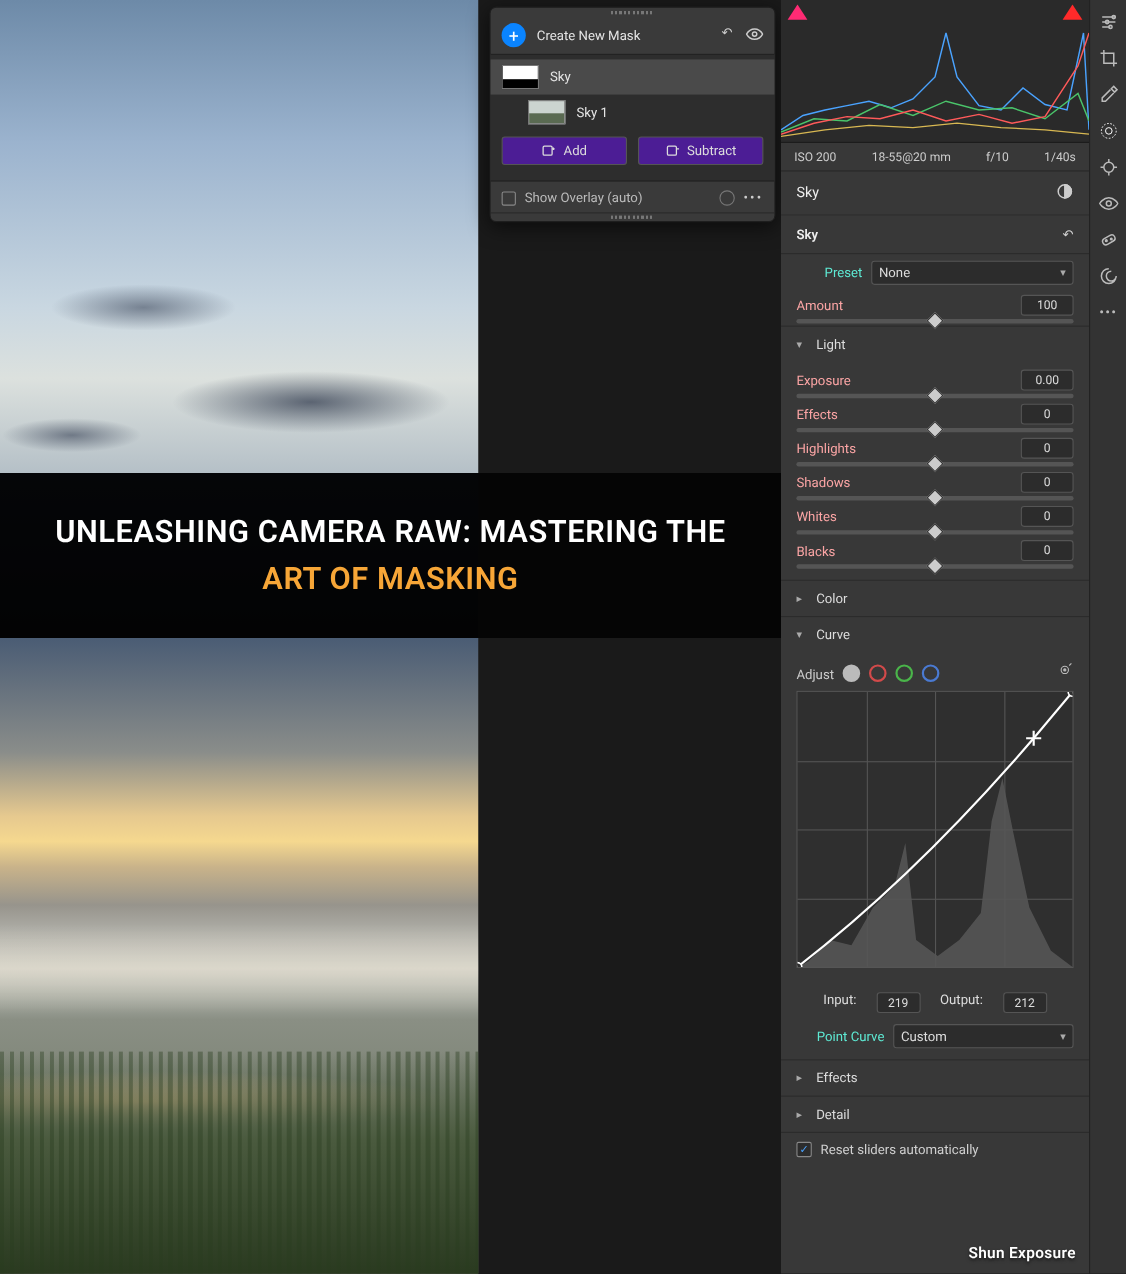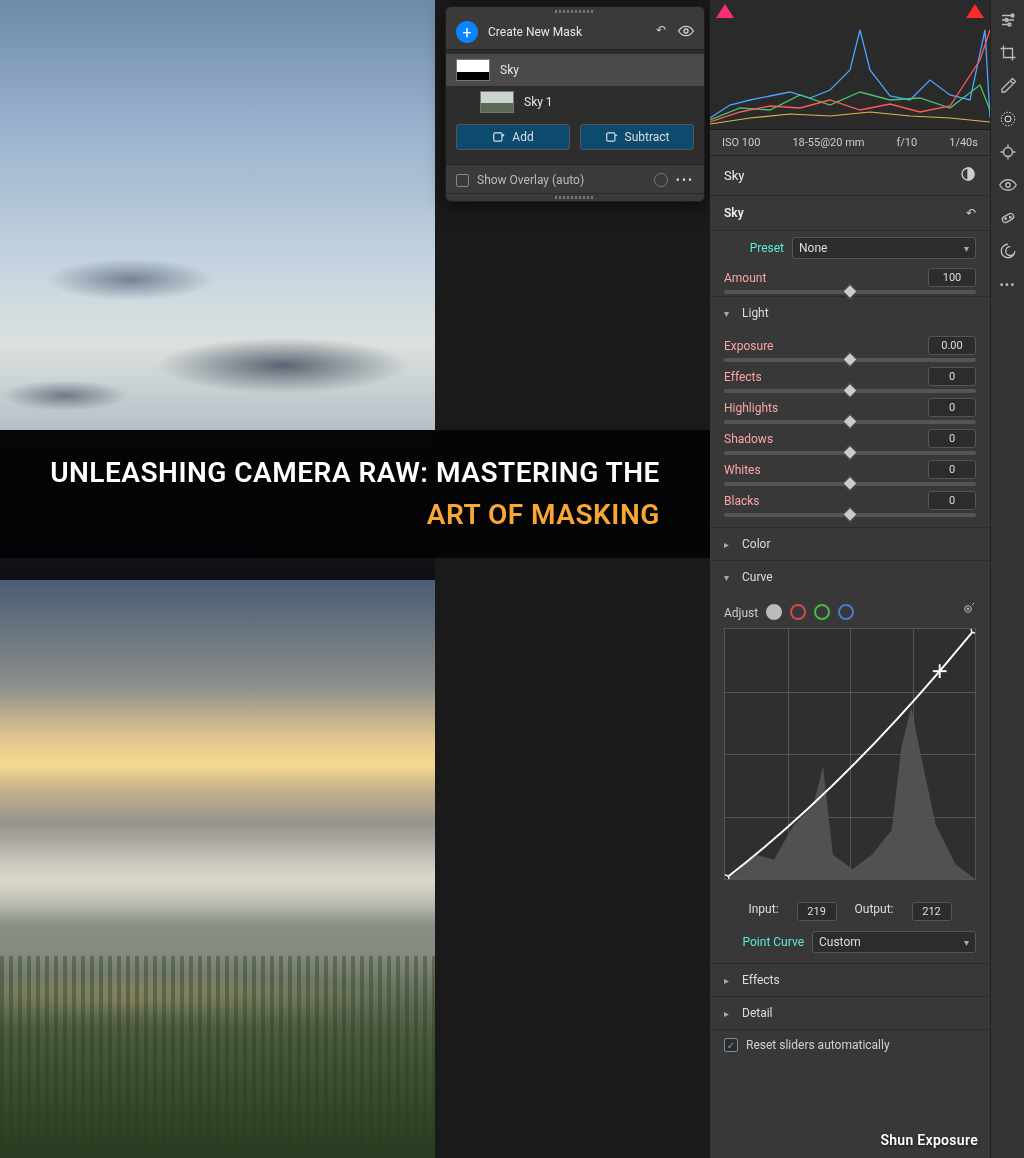--- a/index.html
+++ b/index.html
@@ -18,21 +18,21 @@
     background:
      linear-gradient(180deg,transparent 0%, rgba(230,220,200,.5) 20%,transparent 40%),
      radial-gradient(ellipse 400px 40px at 30% 80%, rgba(245,200,140,.6),transparent 70%);}
   .sunset::after{content:"";position:absolute;left:0;right:0;bottom:0;height:35%;
     background:
      repeating-linear-gradient(90deg,rgba(40,60,30,.4) 0 4px, transparent 4px 9px),
      linear-gradient(0deg,#2a3a20 0%, #4a5a3e 60%, transparent 100%);}
   .photo-col-inner{display:flex;flex-direction:column;height:100%;}
 
   
-  .title-overlay{position:absolute;left:0;width:710px;top:430px;height:128px;background:rgba(0,0,0,.78);display:flex;align-items:center;justify-content:center;text-align:right;padding:0 40px;}
+  .title-overlay{position:absolute;left:0;width:710px;top:430px;height:150px;background:rgba(0,0,0,.78);display:flex;align-items:center;justify-content:center;text-align:center;padding:0 40px;}
   .title-overlay .t{font-size:28px;font-weight:600;letter-spacing:.5px;line-height:1.5;color:#fff;}
   .title-overlay .accent{color:#f7a637;}
 
   
   .mask-panel{position:absolute;left:445px;top:6px;width:260px;background:#3a3a3a;border:1px solid #1e1e1e;border-radius:6px;box-shadow:0 4px 18px rgba(0,0,0,.6);font-size:12px;color:#e5e5e5;}
   .mask-panel .grip{height:8px;display:flex;align-items:center;justify-content:center;}
   .mask-panel .grip::before{content:"";width:40px;height:3px;background:repeating-linear-gradient(90deg,#777 0 2px,transparent 2px 4px);}
   .mask-head{display:flex;align-items:center;gap:10px;padding:6px 10px;}
   .create-btn{width:22px;height:22px;border-radius:50%;background:#0a84ff;color:#fff;display:flex;align-items:center;justify-content:center;font-size:16px;flex-shrink:0;}
   .mask-head .label{flex:1;}
@@ -40,21 +40,21 @@
   .head-icons span{cursor:pointer;}
   .mask-list{background:#2d2d2d;border-top:1px solid #222;border-bottom:1px solid #222;padding:4px 0;}
   .mask-row{display:flex;align-items:center;gap:10px;padding:5px 10px;}
   .mask-row.selected{background:#4a4a4a;}
   .mask-row.sub{padding-left:34px;}
   .thumb{width:34px;height:22px;border:1px solid #777;background:#000;position:relative;overflow:hidden;}
   .thumb.sky::before{content:"";position:absolute;inset:0 0 40% 0;background:#fff;}
   .thumb.sky1{background:#ccd4d0;}
   .thumb.sky1::before{content:"";position:absolute;inset:55% 0 0 0;background:#5a6a52;}
   .mask-actions{display:flex;gap:10px;justify-content:center;padding:6px 10px 10px;}
-  .mbtn{flex:1;border:1px solid #555;background:#0c4a6e;border-radius:3px;padding:5px 4px;display:flex;align-items:center;justify-content:center;gap:6px;color:#ddd;cursor:pointer;}
+  .mbtn{flex:1;border:1px solid #555;background:#4c1d95;border-radius:3px;padding:5px 4px;display:flex;align-items:center;justify-content:center;gap:6px;color:#ddd;cursor:pointer;}
   .mbtn svg{width:14px;height:14px;}
   .mask-foot{display:flex;align-items:center;gap:8px;padding:8px 10px 6px;color:#bbb;}
   .mask-foot .cbox{width:13px;height:13px;border:1px solid #888;border-radius:2px;}
   .mask-foot .spacer{flex:1;}
   .mask-foot .dot{width:14px;height:14px;border:1px solid #777;border-radius:50%;}
   .mask-foot .more{letter-spacing:2px;color:#ccc;}
   .mask-panel .grip.bottom{border-top:1px solid #2a2a2a;}
 
   
   .side{position:absolute;right:34px;top:0;bottom:0;width:280px;background:#383838;display:flex;flex-direction:column;font-size:12px;}
@@ -181,21 +181,21 @@
     <div class="clip l"></div>
     <div class="clip r"></div>
     <svg viewBox="0 0 280 130" preserveAspectRatio="none">
       <polyline points="0,118 20,105 40,100 60,96 80,92 100,98 120,90 140,70 150,30 160,70 180,96 200,100 220,80 240,95 260,100 275,30 280,118" fill="none" stroke="#4aa3ff" stroke-width="1.3"></polyline>
       <polyline points="0,120 30,108 60,110 90,95 120,105 150,92 180,100 210,98 240,108 270,85 280,110" fill="none" stroke="#4ac46a" stroke-width="1.3"></polyline>
       <polyline points="0,122 30,112 60,106 90,108 120,100 150,110 180,104 210,112 240,106 270,60 280,30" fill="none" stroke="#ff5a5a" stroke-width="1.3"></polyline>
       <polyline points="0,124 40,118 80,114 120,116 160,112 200,116 240,118 280,122" fill="none" stroke="#d8b852" stroke-width="1.2"></polyline>
     </svg>
   </div>
   <div class="metadata">
-    <span>ISO 100</span>
+    <span>ISO 200</span>
     <span>18-55@20 mm</span>
     <span>f/10</span>
     <span>1/40s</span>
   </div>
 
   <div class="section-head">
     <span class="title">Sky</span>
     <span class="icon-right">
       <svg width="16" height="16" viewBox="0 0 24 24" fill="none" stroke="currentColor" stroke-width="2">
           <circle cx="12" cy="12" r="9"></circle>

